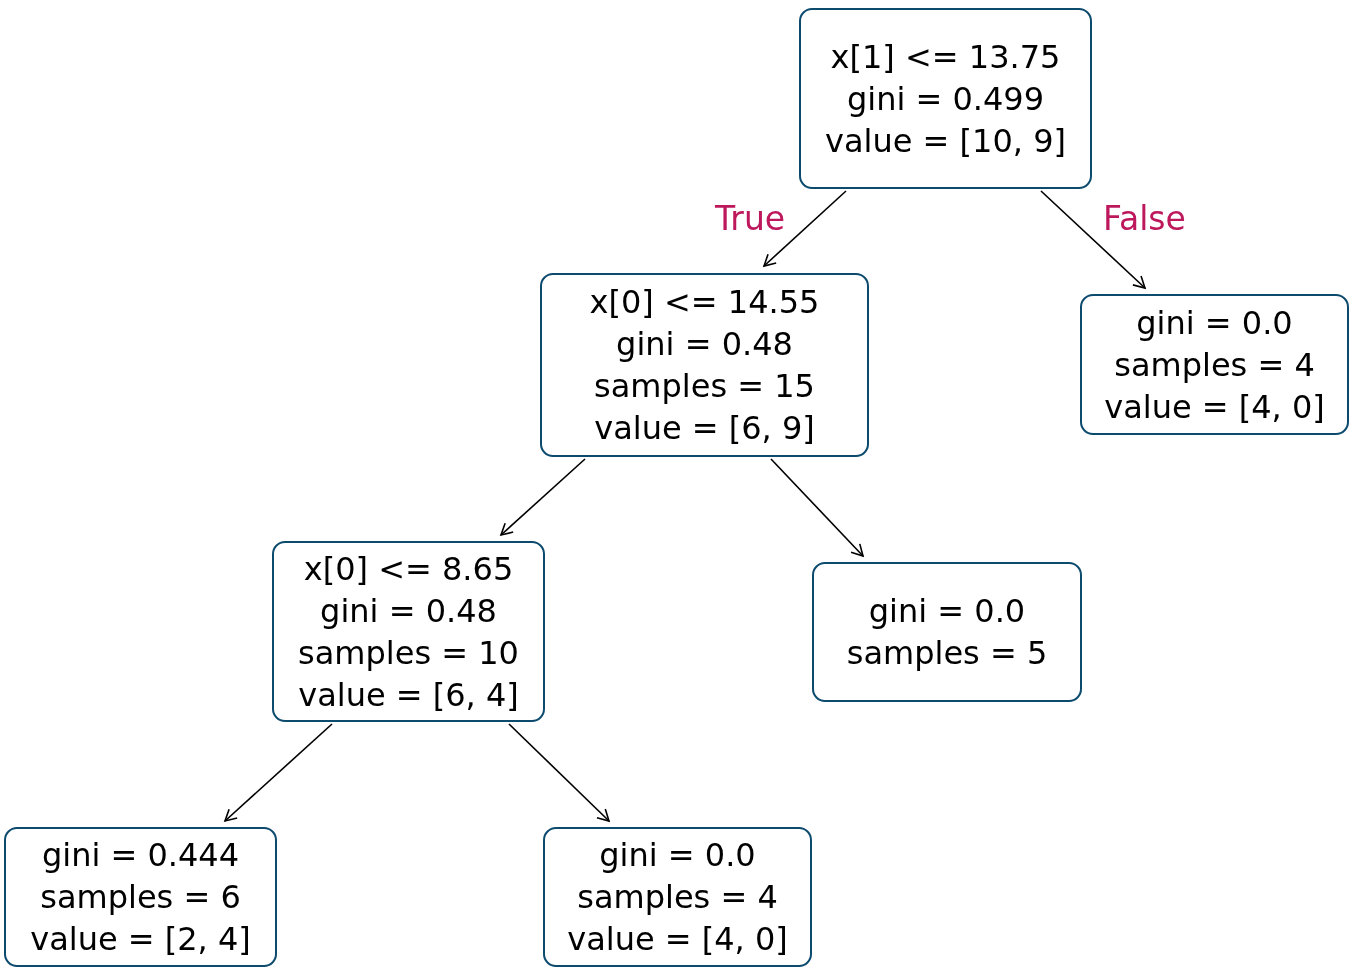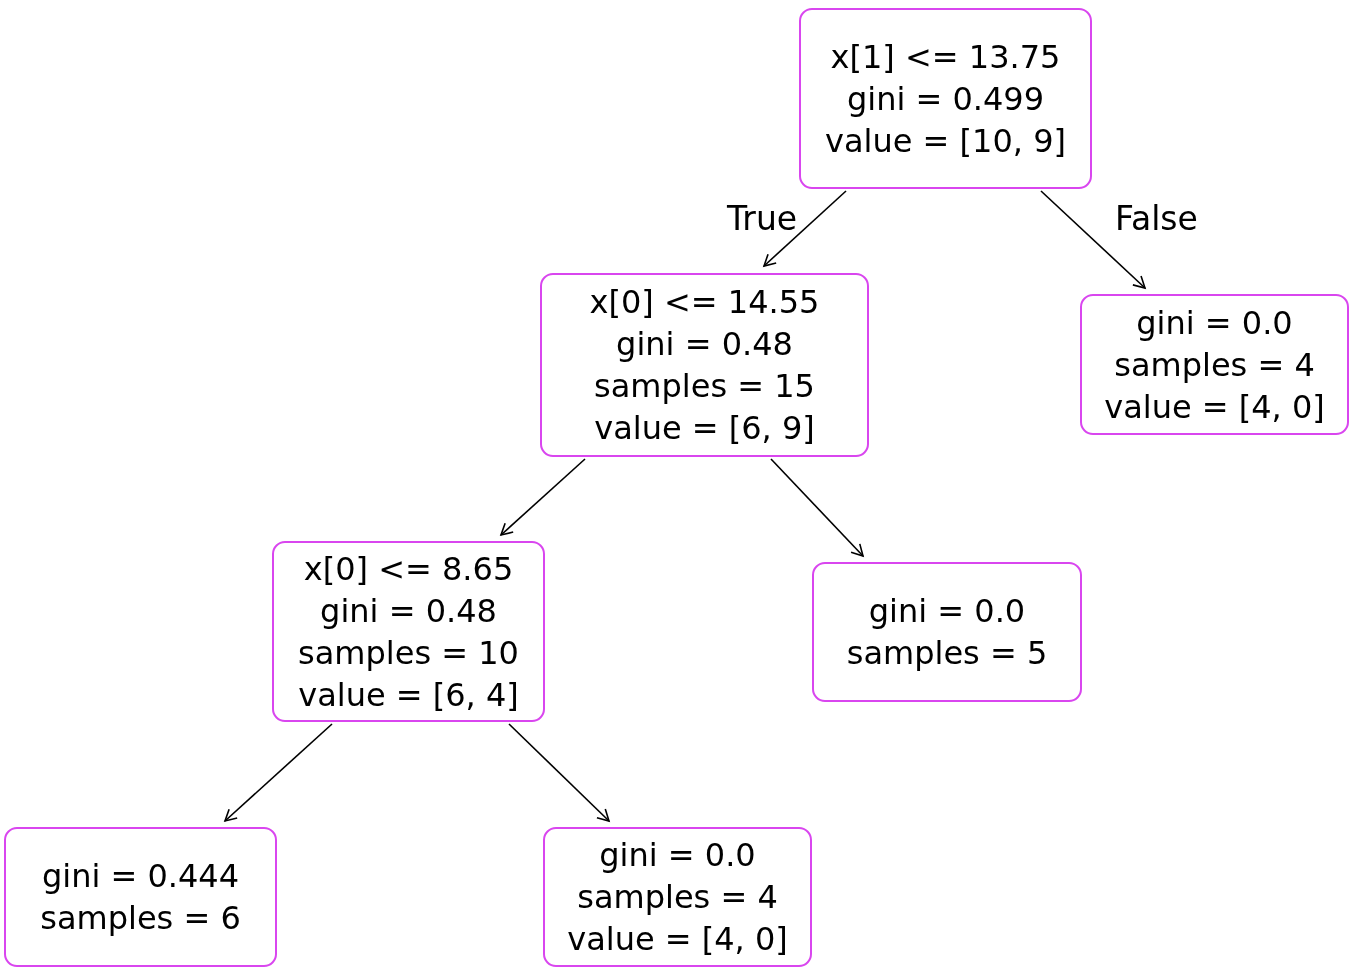--- a/index.html
+++ b/index.html
@@ -17,41 +17,40 @@
   }
   .edges-layer {
     position: absolute;
     left: 0; top: 0;
     width: 1355px;
     height: 975px;
   }
   .tree-node {
     position: absolute;
     background: #ffffff;
-    border: 2px solid #d946ef;
+    border: 2px solid #0c4a6e;
     border-radius: 13px;
     display: flex;
     flex-direction: column;
     justify-content: center;
     align-items: center;
     text-align: center;
   }
   .node-line {
     font-size: 32px;
     line-height: 42px;
     white-space: nowrap;
     color: #000000;
   }
   .edge-label {
     position: absolute;
     font-size: 33px;
     line-height: 36px;
-    color: #000000;
+    color: #be185d;
     white-space: nowrap;
-    margin-left: 12px;
   }
   
   .node-root        { left: 799px; top: 8px;   width: 293px; height: 181px; }
   .node-l           { left: 540px; top: 273px; width: 329px; height: 184px; text-align: center; }
   .leaf-false       { left: 1080px; top: 294px; width: 269px; height: 141px; }
   .node-ll          { left: 272px; top: 541px; width: 273px; height: 181px; }
   .leaf-lr          { left: 812px; top: 562px; width: 270px; height: 140px; }
   .leaf-lll         { left: 4px;   top: 827px; width: 273px; height: 140px; text-align: center; }
   .leaf-llr         { left: 543px; top: 827px; width: 269px; height: 140px; }
   .label-true  { left: 715px;  top: 201px; }
@@ -106,20 +105,21 @@
   </div>
 
   <div class="tree-node leaf-lr">
     <div class="node-line">gini = 0.0</div>
     <div class="node-line">samples = 5</div>
   </div>
 
   <div class="tree-node leaf-lll">
     <div class="node-line">gini = 0.444</div>
     <div class="node-line">samples = 6</div>
+    <div class="node-line">value = [2, 4]</div>
   </div>
 
   <div class="tree-node leaf-llr">
     <div class="node-line">gini = 0.0</div>
     <div class="node-line">samples = 4</div>
     <div class="node-line">value = [4, 0]</div>
   </div>
 
 </div>
 

